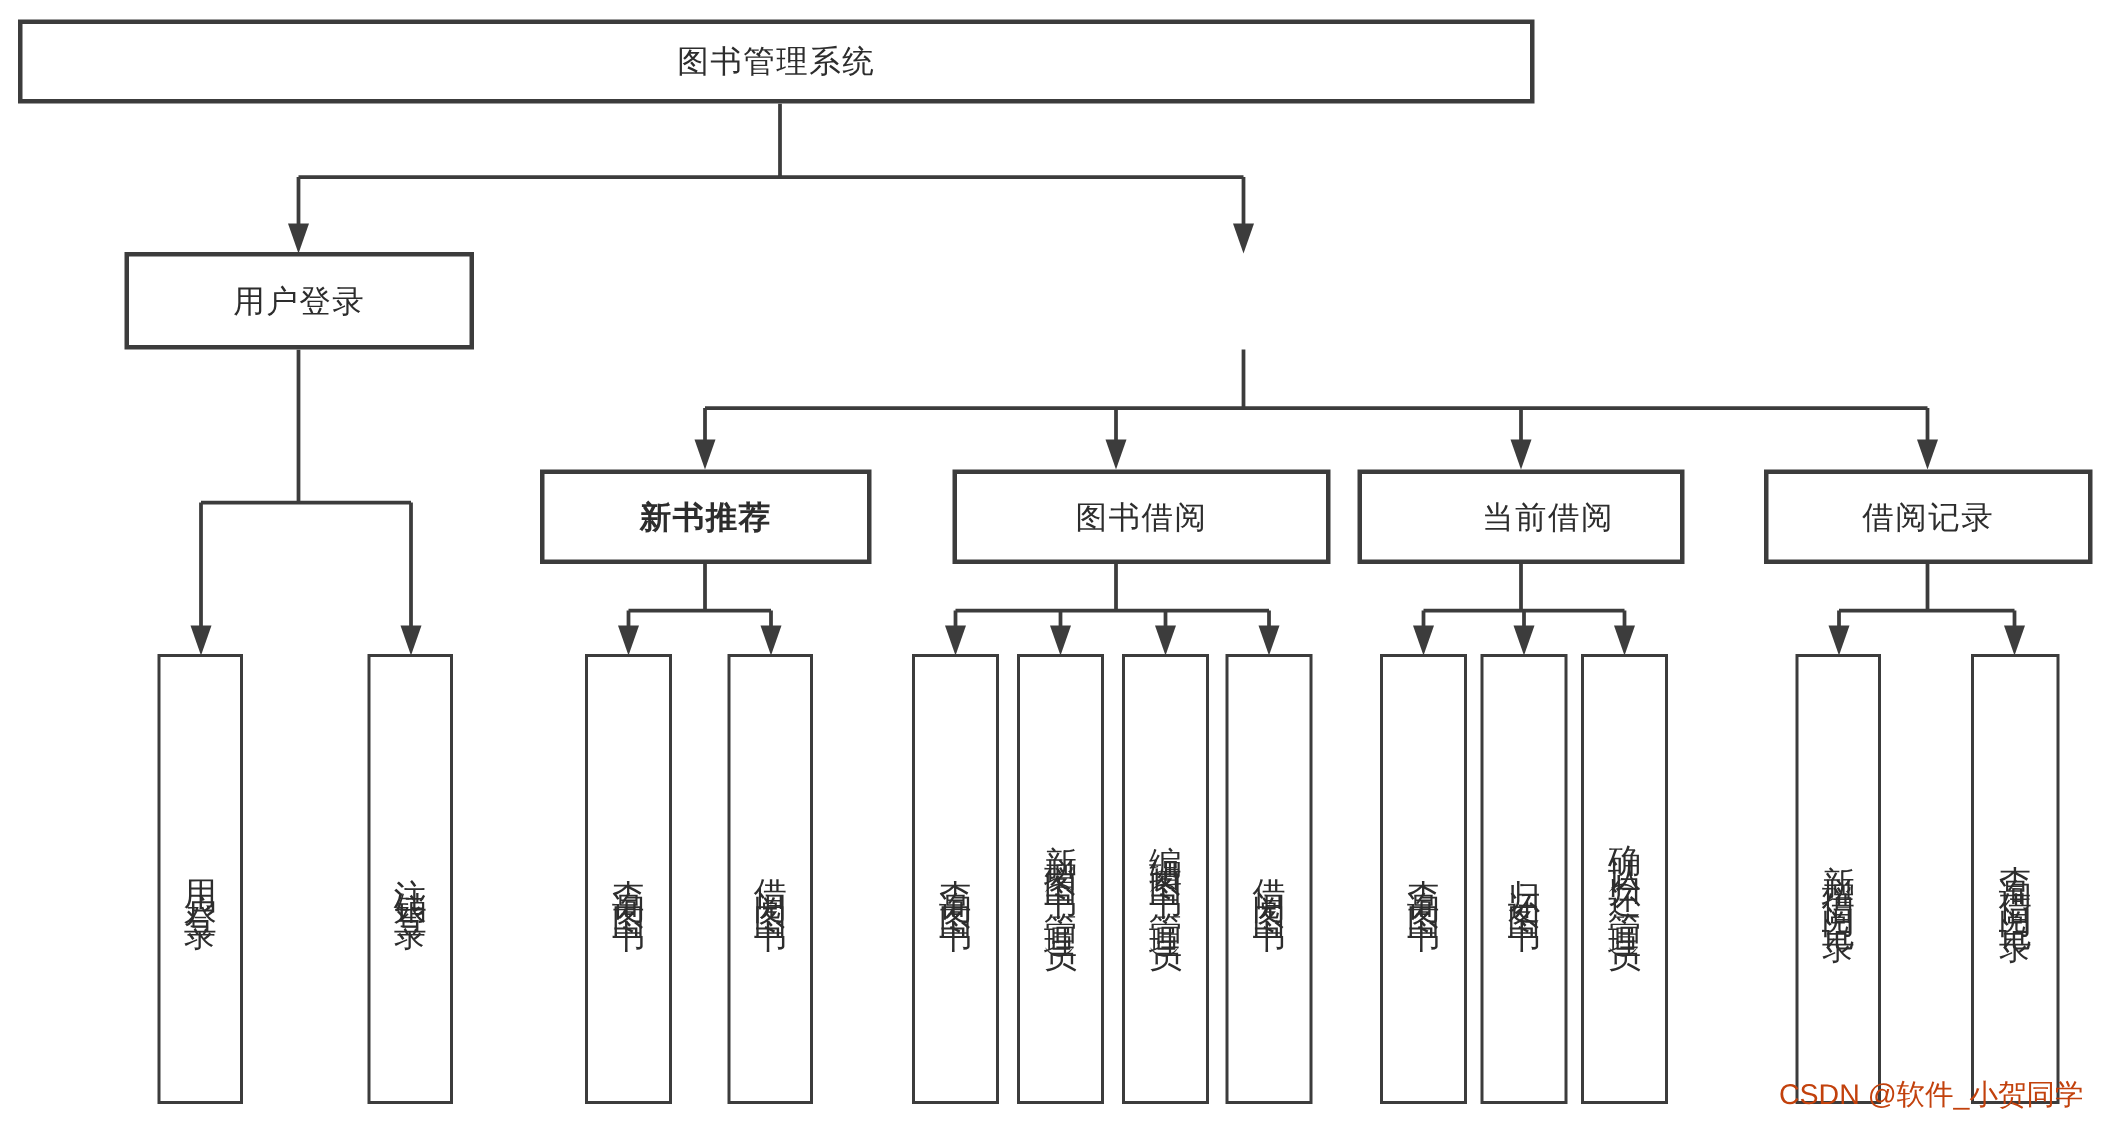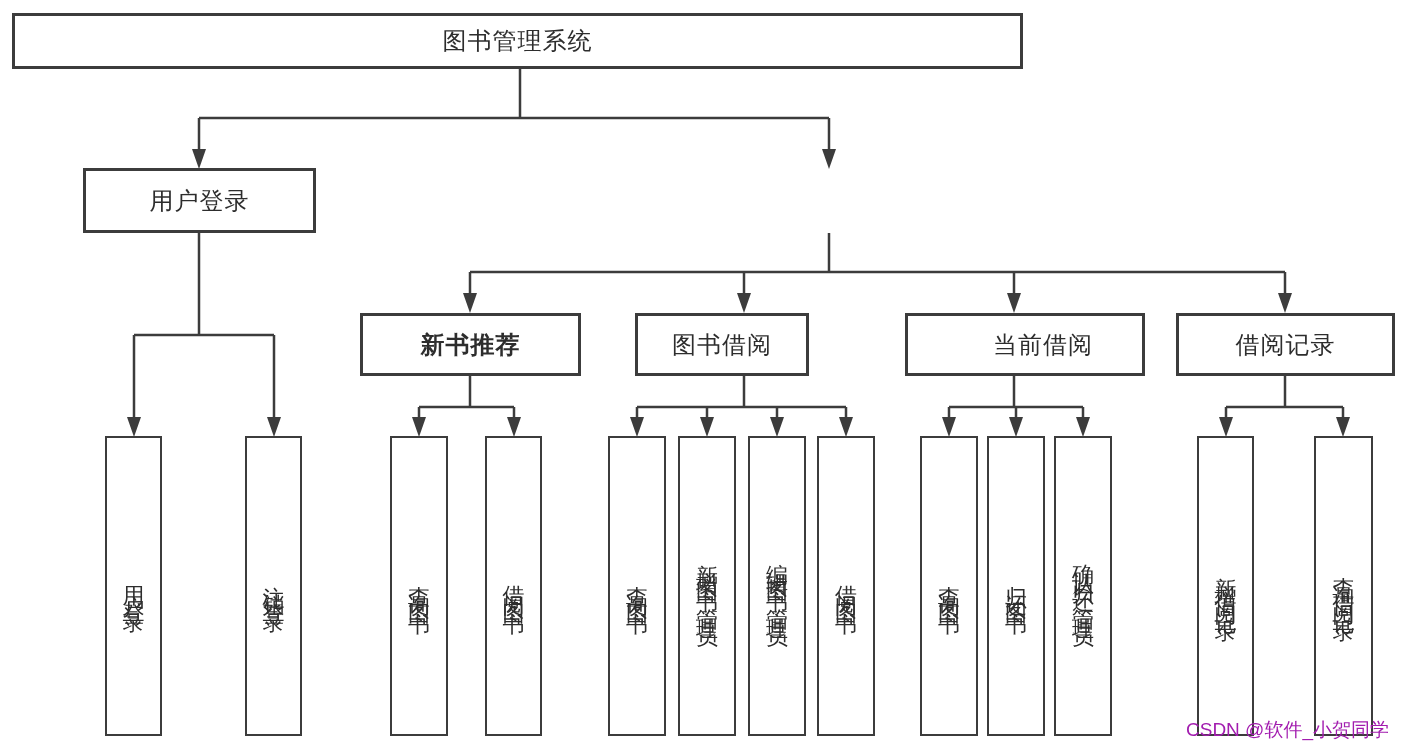--- a/index.html
+++ b/index.html
@@ -26,41 +26,41 @@
     box-sizing: border-box;
     background: #ffffff;
     border: 3px solid #3c3c3c;
     display: flex;
     align-items: center;
     justify-content: center;
     color: #2d2d2d;
     z-index: 2;
   }
   .hnode {
-    font-size: 24px;
+    font-size: 21px;
     letter-spacing: 1px;
   }
   .leaf {
     border-width: 2.5px;
   }
   .vlabel {
     writing-mode: vertical-rl;
     text-orientation: mixed;
     font-size: 22px;
     line-height: 1;
     letter-spacing: 9px;
     color: #2d2d2d;
     white-space: nowrap;
   }
   .watermark {
     position: absolute;
     left: 1186px;
     top: 717px;
     font-size: 19px;
-    color: #a21caf;
+    color: #c2410c;
     white-space: nowrap;
     z-index: 3;
   }
   .cline {
     stroke: #3c3c3c;
     stroke-width: 2.5;
     fill: none;
   }
   .arrow {
     fill: #3c3c3c;
@@ -112,24 +112,24 @@
     <span>图书管理系统</span>
   </div>
 
   <div class="node hnode" style="left:83px; top:168px; width:233px; height:65px;">
     <span>用户登录</span>
   </div>
 
   <div class="node hnode" style="left:360px; top:313px; width:221px; height:63px;font-weight:bold;">
     <span>新书推荐</span>
   </div>
-  <div class="node hnode" style="left:635px; top:313px; width:174px; height:63px;">
+  <div class="node hnode" style="left:635px; top:313px; width:252px; height:63px;">
     <span>图书借阅</span>
   </div>
-  <div class="node hnode" style="left:905px; top:313px; width:240px; height:63px;padding-left:36px;">
+  <div class="node hnode" style="left:905px; top:313px; width:218px; height:63px;padding-left:36px;">
     <span>当前借阅</span>
   </div>
   <div class="node hnode" style="left:1176px; top:313px; width:219px; height:63px;">
     <span>借阅记录</span>
   </div>
 
   <div class="node leaf" style="left:105px; top:436px; width:57px; height:300px;">
     <span class="vlabel">用户登录</span>
   </div>
   <div class="node leaf" style="left:245px; top:436px; width:57px; height:300px;">

